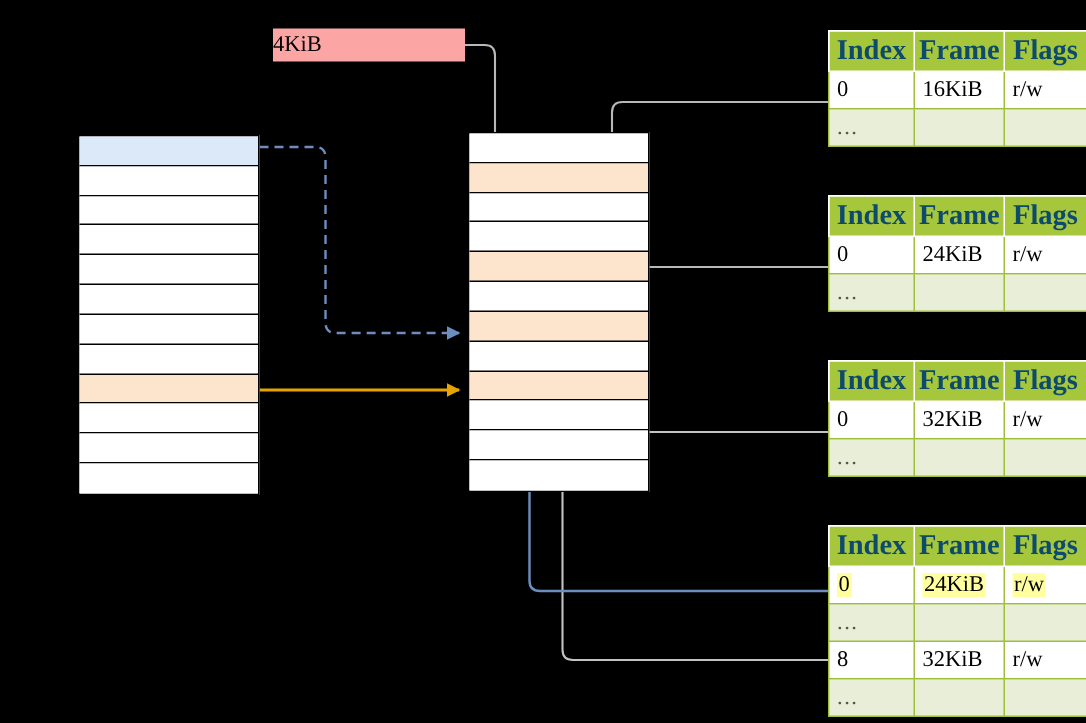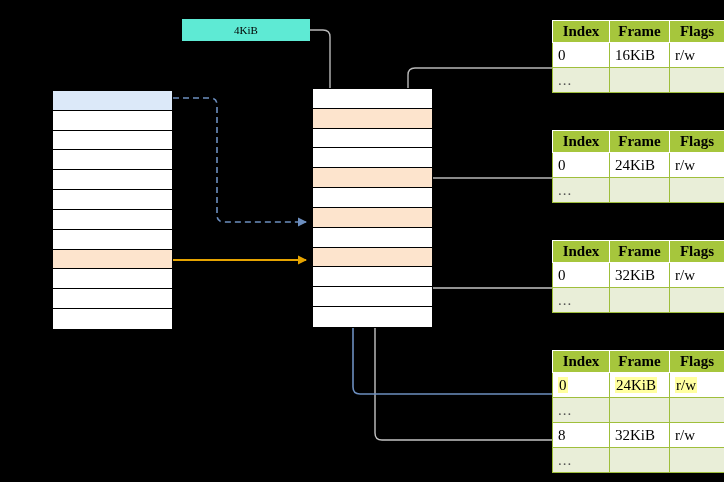--- a/index.html
+++ b/index.html
@@ -7,28 +7,28 @@
         font-family:"Liberation Serif",serif;overflow:hidden;}
 
   
   .col{position:absolute;background:#fff;border:1.5px solid #000;box-sizing:border-box;}
   .cell{box-sizing:border-box;border-bottom:1.5px solid #000;background:#fff;}
   .cell:last-child{border-bottom:none;}
   .cell.blue{background:#dce9f9;}
   .cell.peach{background:#fde4cd;}
 
   
-  .sizebox{position:absolute;background:#5eead4;color:#000;
-           display:flex;align-items:center;justify-content:center;
-           font-size:11px;box-sizing:border-box;}
+  .sizebox{position:absolute;background:#fca5a5;color:#000;
+           display:flex;align-items:center;
+           font-size:15px;box-sizing:border-box;}
 
   
   .ptable{position:absolute;border-collapse:collapse;
           border:1px solid #9fbf3b;background:#fff;table-layout:fixed;}
-  .ptable th{background:#a6c63c;color:#000000;font-weight:bold;font-size:15px;
+  .ptable th{background:#a6c63c;color:#0c4a6e;font-weight:bold;font-size:19px;
              text-align:center;border:1px solid #fff;padding:2px 0;
              height:22px;box-sizing:border-box;}
   .ptable td{border:1px solid #9fbf3b;font-size:15px;color:#000;
              padding:1px 5px;height:25px;box-sizing:border-box;
              background:#fff;vertical-align:middle;white-space:nowrap;}
   .ptable tr.ellipsis td{background:#e9eed8;color:#555;letter-spacing:1px;}
   .hl{background:#ffffa0;padding:0 1px;}
 
   svg.wires{position:absolute;left:0;top:0;width:724px;height:482px;
             pointer-events:none;overflow:visible;}

